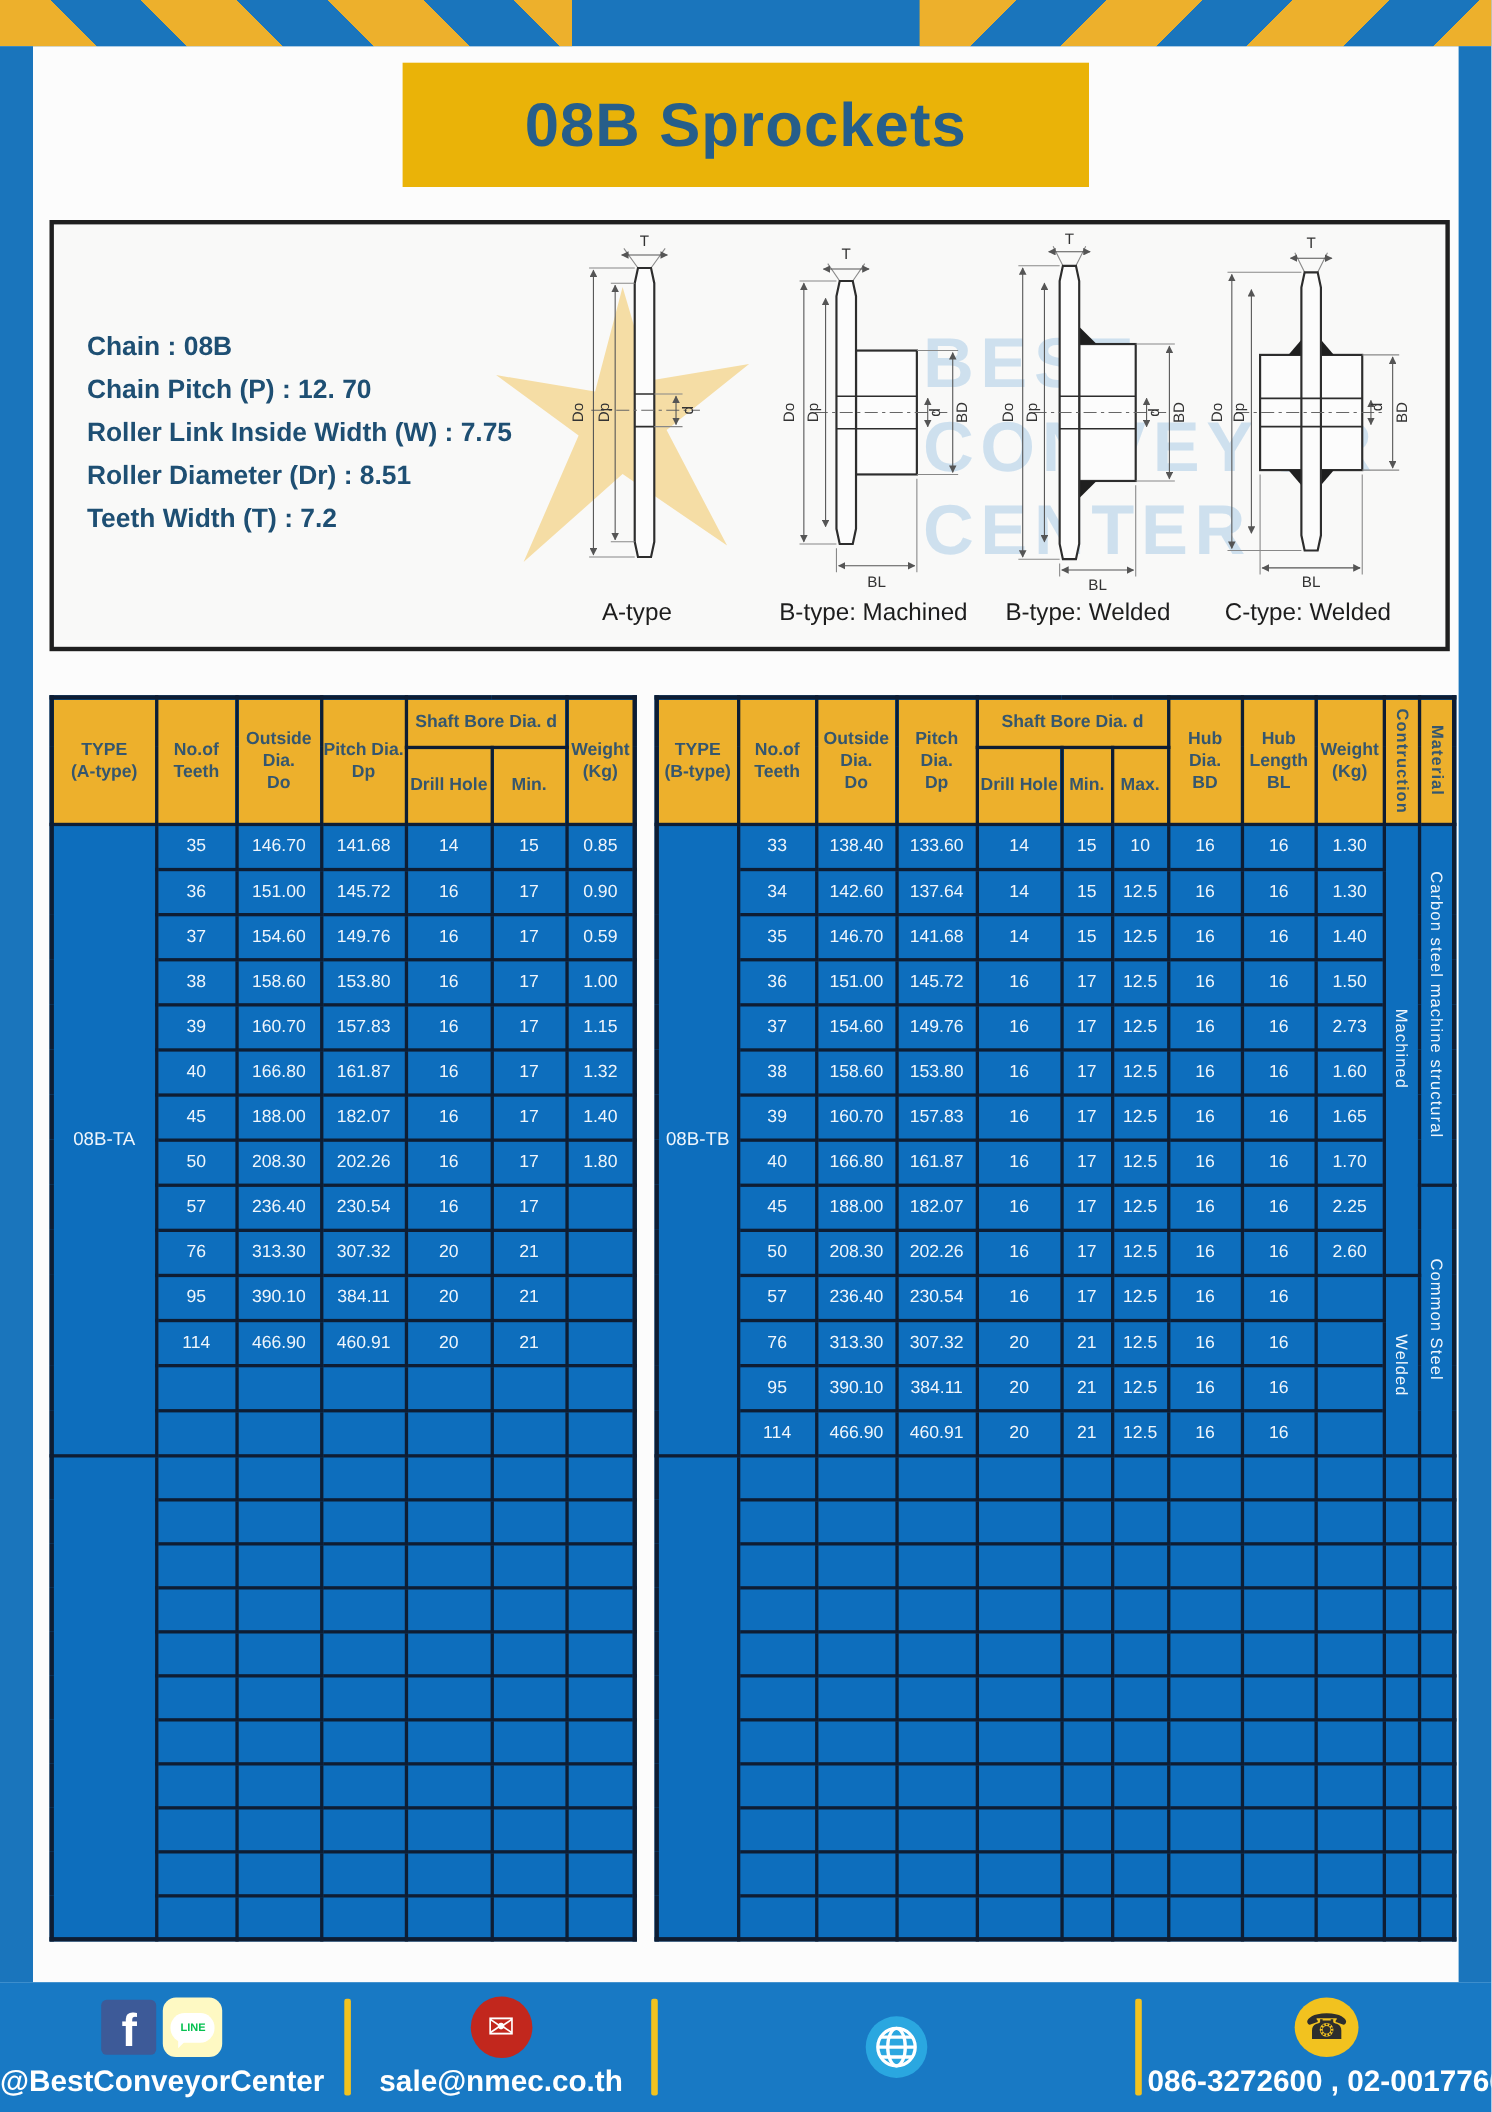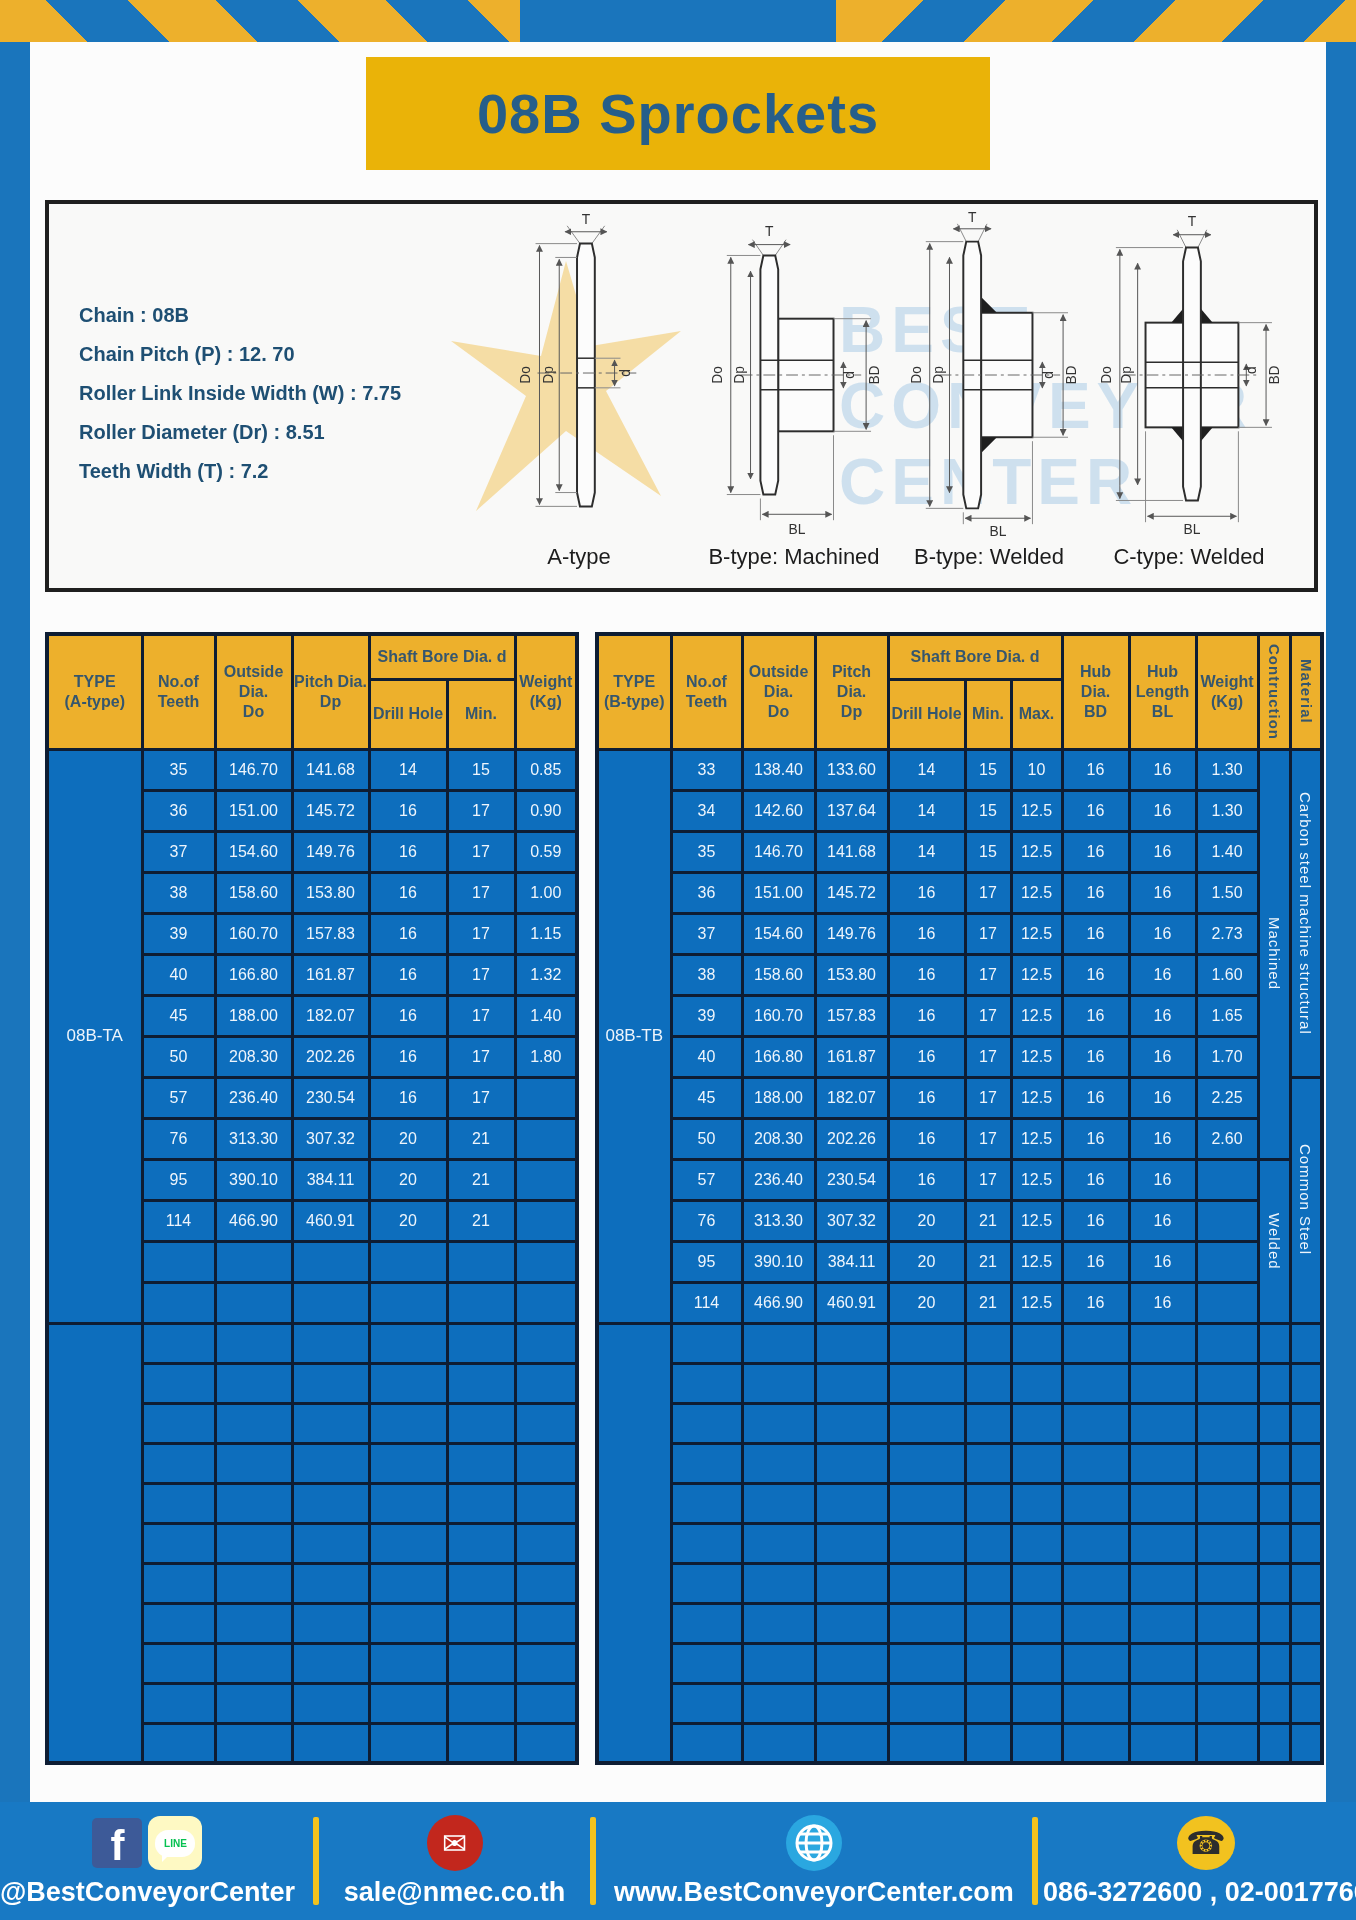--- a/index.html
+++ b/index.html
@@ -18,21 +18,21 @@
   .title-box{position:absolute;left:366px;top:57px;width:624px;height:113px;background:#eab308;
              display:flex;align-items:center;justify-content:center;}
   .title-box .t{font-size:56px;font-weight:bold;color:#265e8a;letter-spacing:1px;}
   
   .diagram{position:absolute;left:45px;top:200px;width:1273px;height:392px;background:#f9f9f8;
            border:4px solid #1f1f1f;box-sizing:border-box;}
   .wm-text{position:absolute;left:790px;top:88px;width:360px;opacity:.45;pointer-events:none;}
   .wm-text div{font-size:64px;font-weight:bold;color:#9cc4e4;letter-spacing:6px;line-height:76px;}
   .wm-star{position:absolute;left:392px;top:52px;opacity:.40;pointer-events:none;}
   .specs{position:absolute;left:30px;top:92px;}
-  .specs div{font-size:20px;font-weight:bold;color:#1e4f73;line-height:39px;white-space:pre;}
+  .specs div{font-size:24px;font-weight:bold;color:#1e4f73;line-height:39px;white-space:pre;}
   .diag{position:absolute;top:8px;width:200px;height:326px;}
   .dlabel{position:absolute;top:340px;width:200px;text-align:center;font-size:22px;color:#1d1d1d;}
   .plate{fill:#fcfcfc;stroke:#2d2d2d;stroke-width:2;}
   .hub{fill:#fcfcfc;stroke:#2d2d2d;stroke-width:2;}
   .weld{fill:#1f1f1f;}
   .bore{stroke:#2d2d2d;stroke-width:1.5;}
   .cl{stroke:#666;stroke-width:1;stroke-dasharray:12 4 3 4;}
   .dim{stroke:#555;stroke-width:1;fill:none;}
   .ext{stroke:#888;stroke-width:1;}
   .diag text{fill:#333;font-size:14px;font-family:"Liberation Sans",sans-serif;}
@@ -836,21 +836,20 @@
       <div class="globe">
         <svg width="44" height="44" viewBox="0 0 44 44">
           <circle cx="22" cy="22" r="17" fill="none" stroke="#fff" stroke-width="3"></circle>
           <ellipse cx="22" cy="22" rx="8" ry="17" fill="none" stroke="#fff" stroke-width="3"></ellipse>
           <line x1="5" y1="22" x2="39" y2="22" stroke="#fff" stroke-width="3"></line>
           <line x1="7" y1="13" x2="37" y2="13" stroke="#fff" stroke-width="3"></line>
           <line x1="7" y1="31" x2="37" y2="31" stroke="#fff" stroke-width="3"></line>
         </svg>
       </div>
     </div>
-    <div class="lbl">www.BestConveyorCenter.com</div>
   </div>
   <div class="fdiv"></div>
   <div class="fsec" style="width:300px">
     <div class="icons-row">
         <div class="phone">☎</div>
       </div>
     <div class="lbl">086-3272600 , 02-0017766</div>
   </div>
 </div>
 

